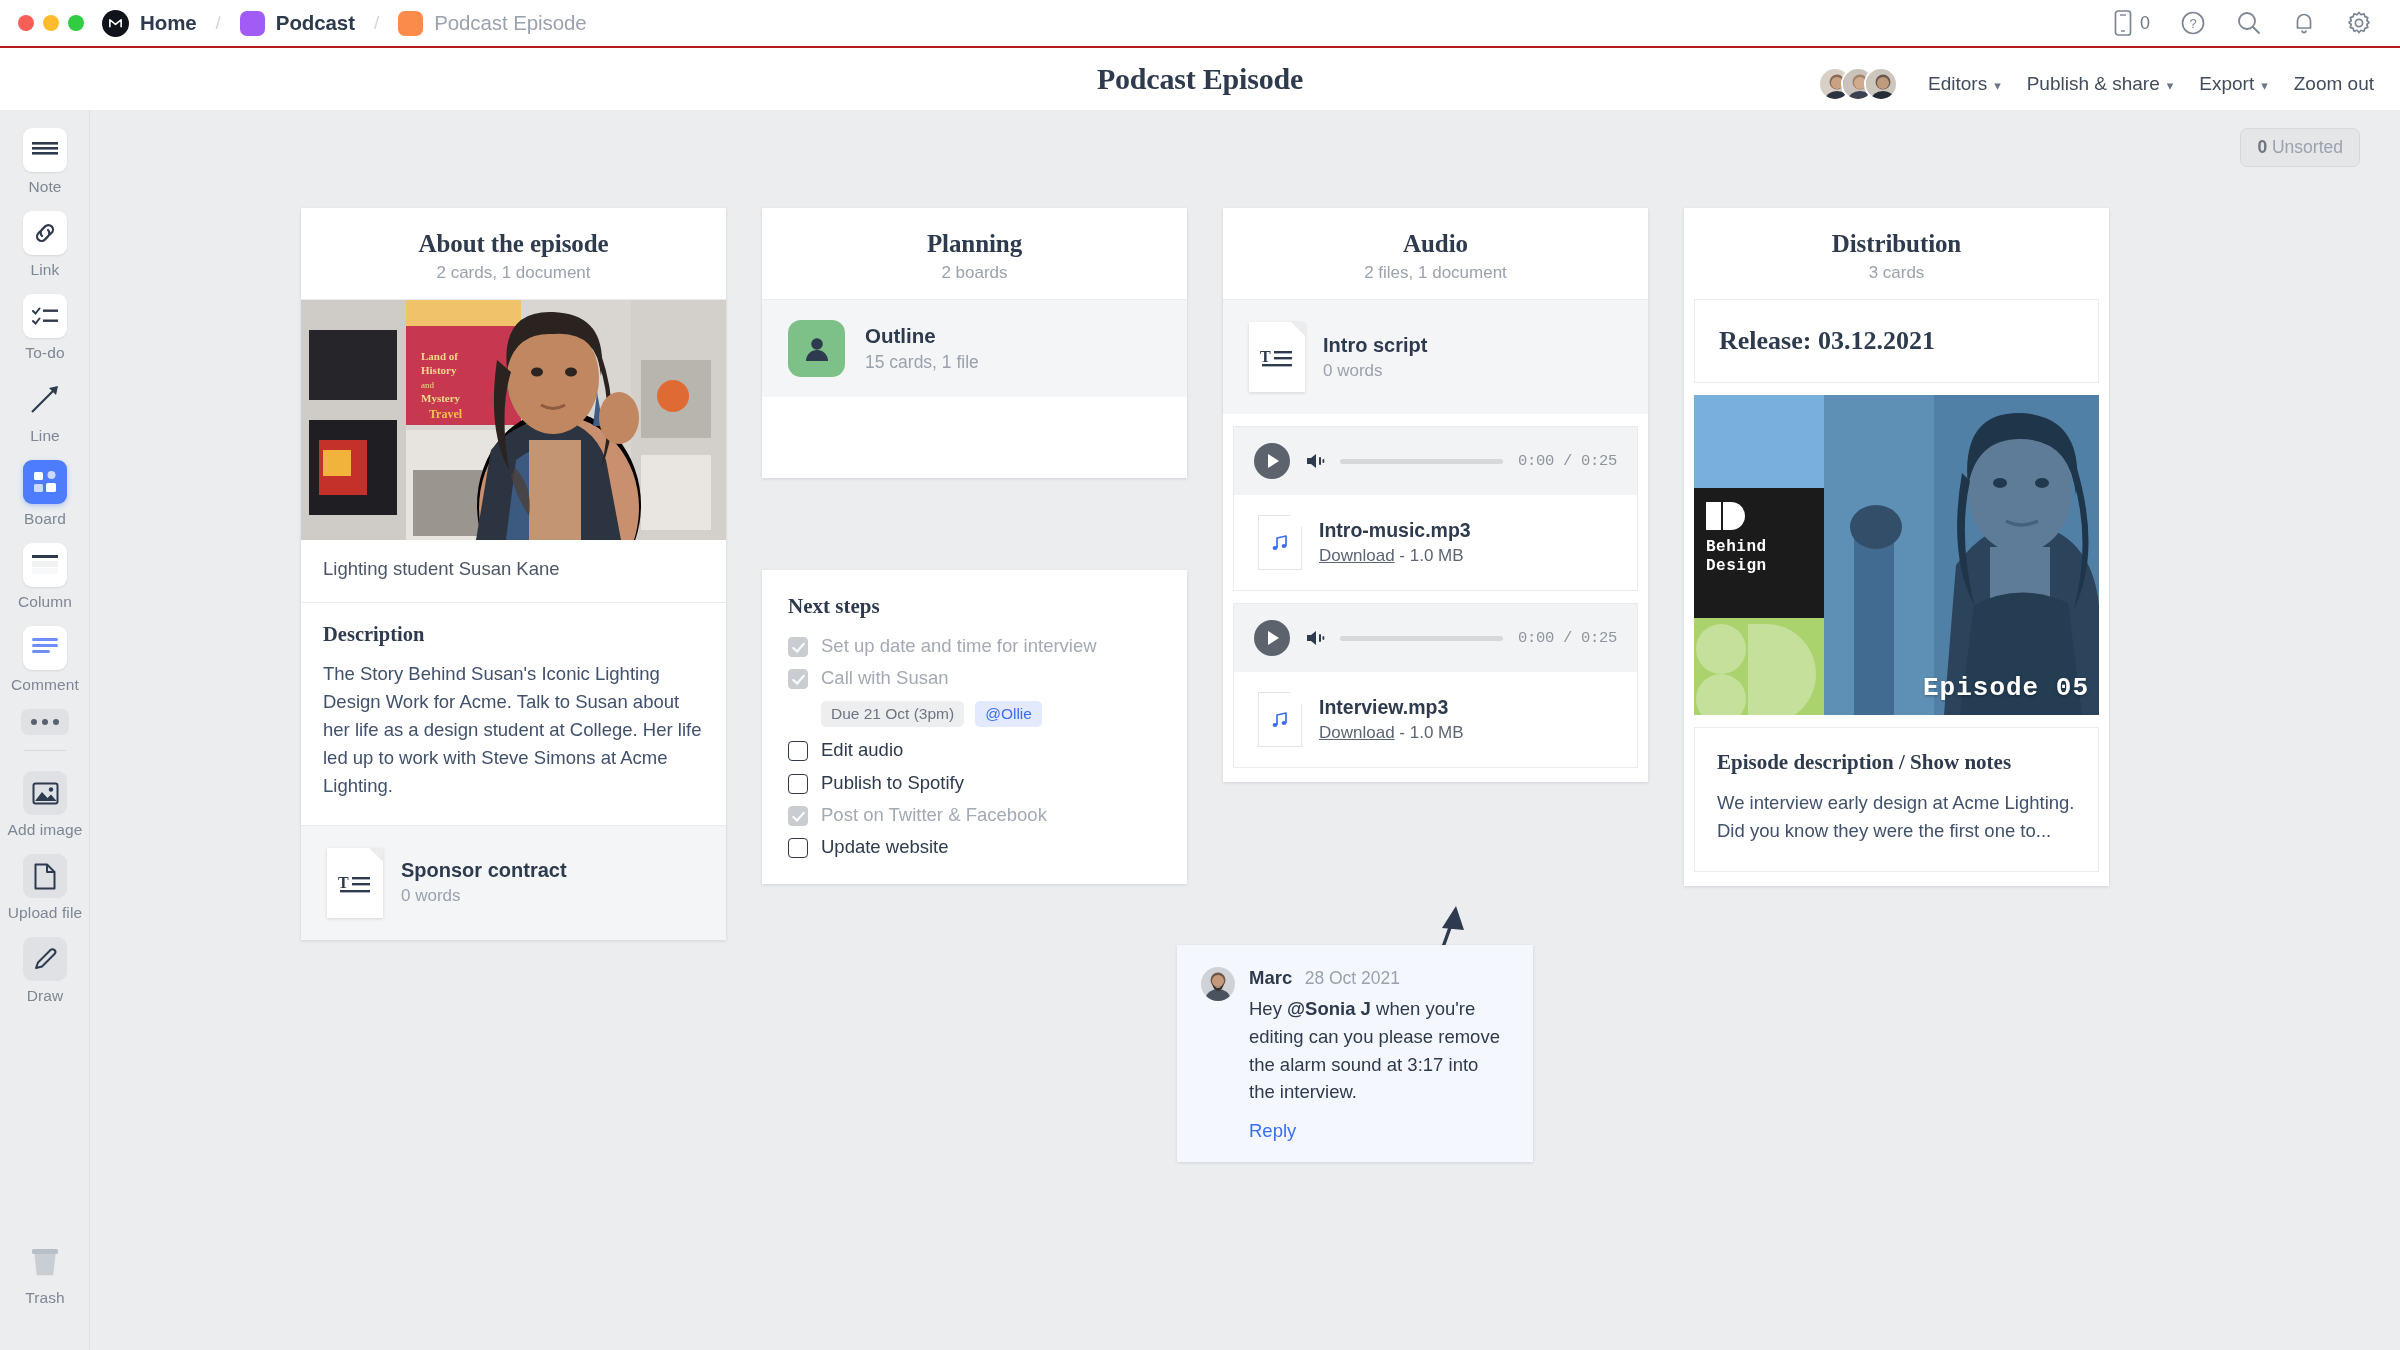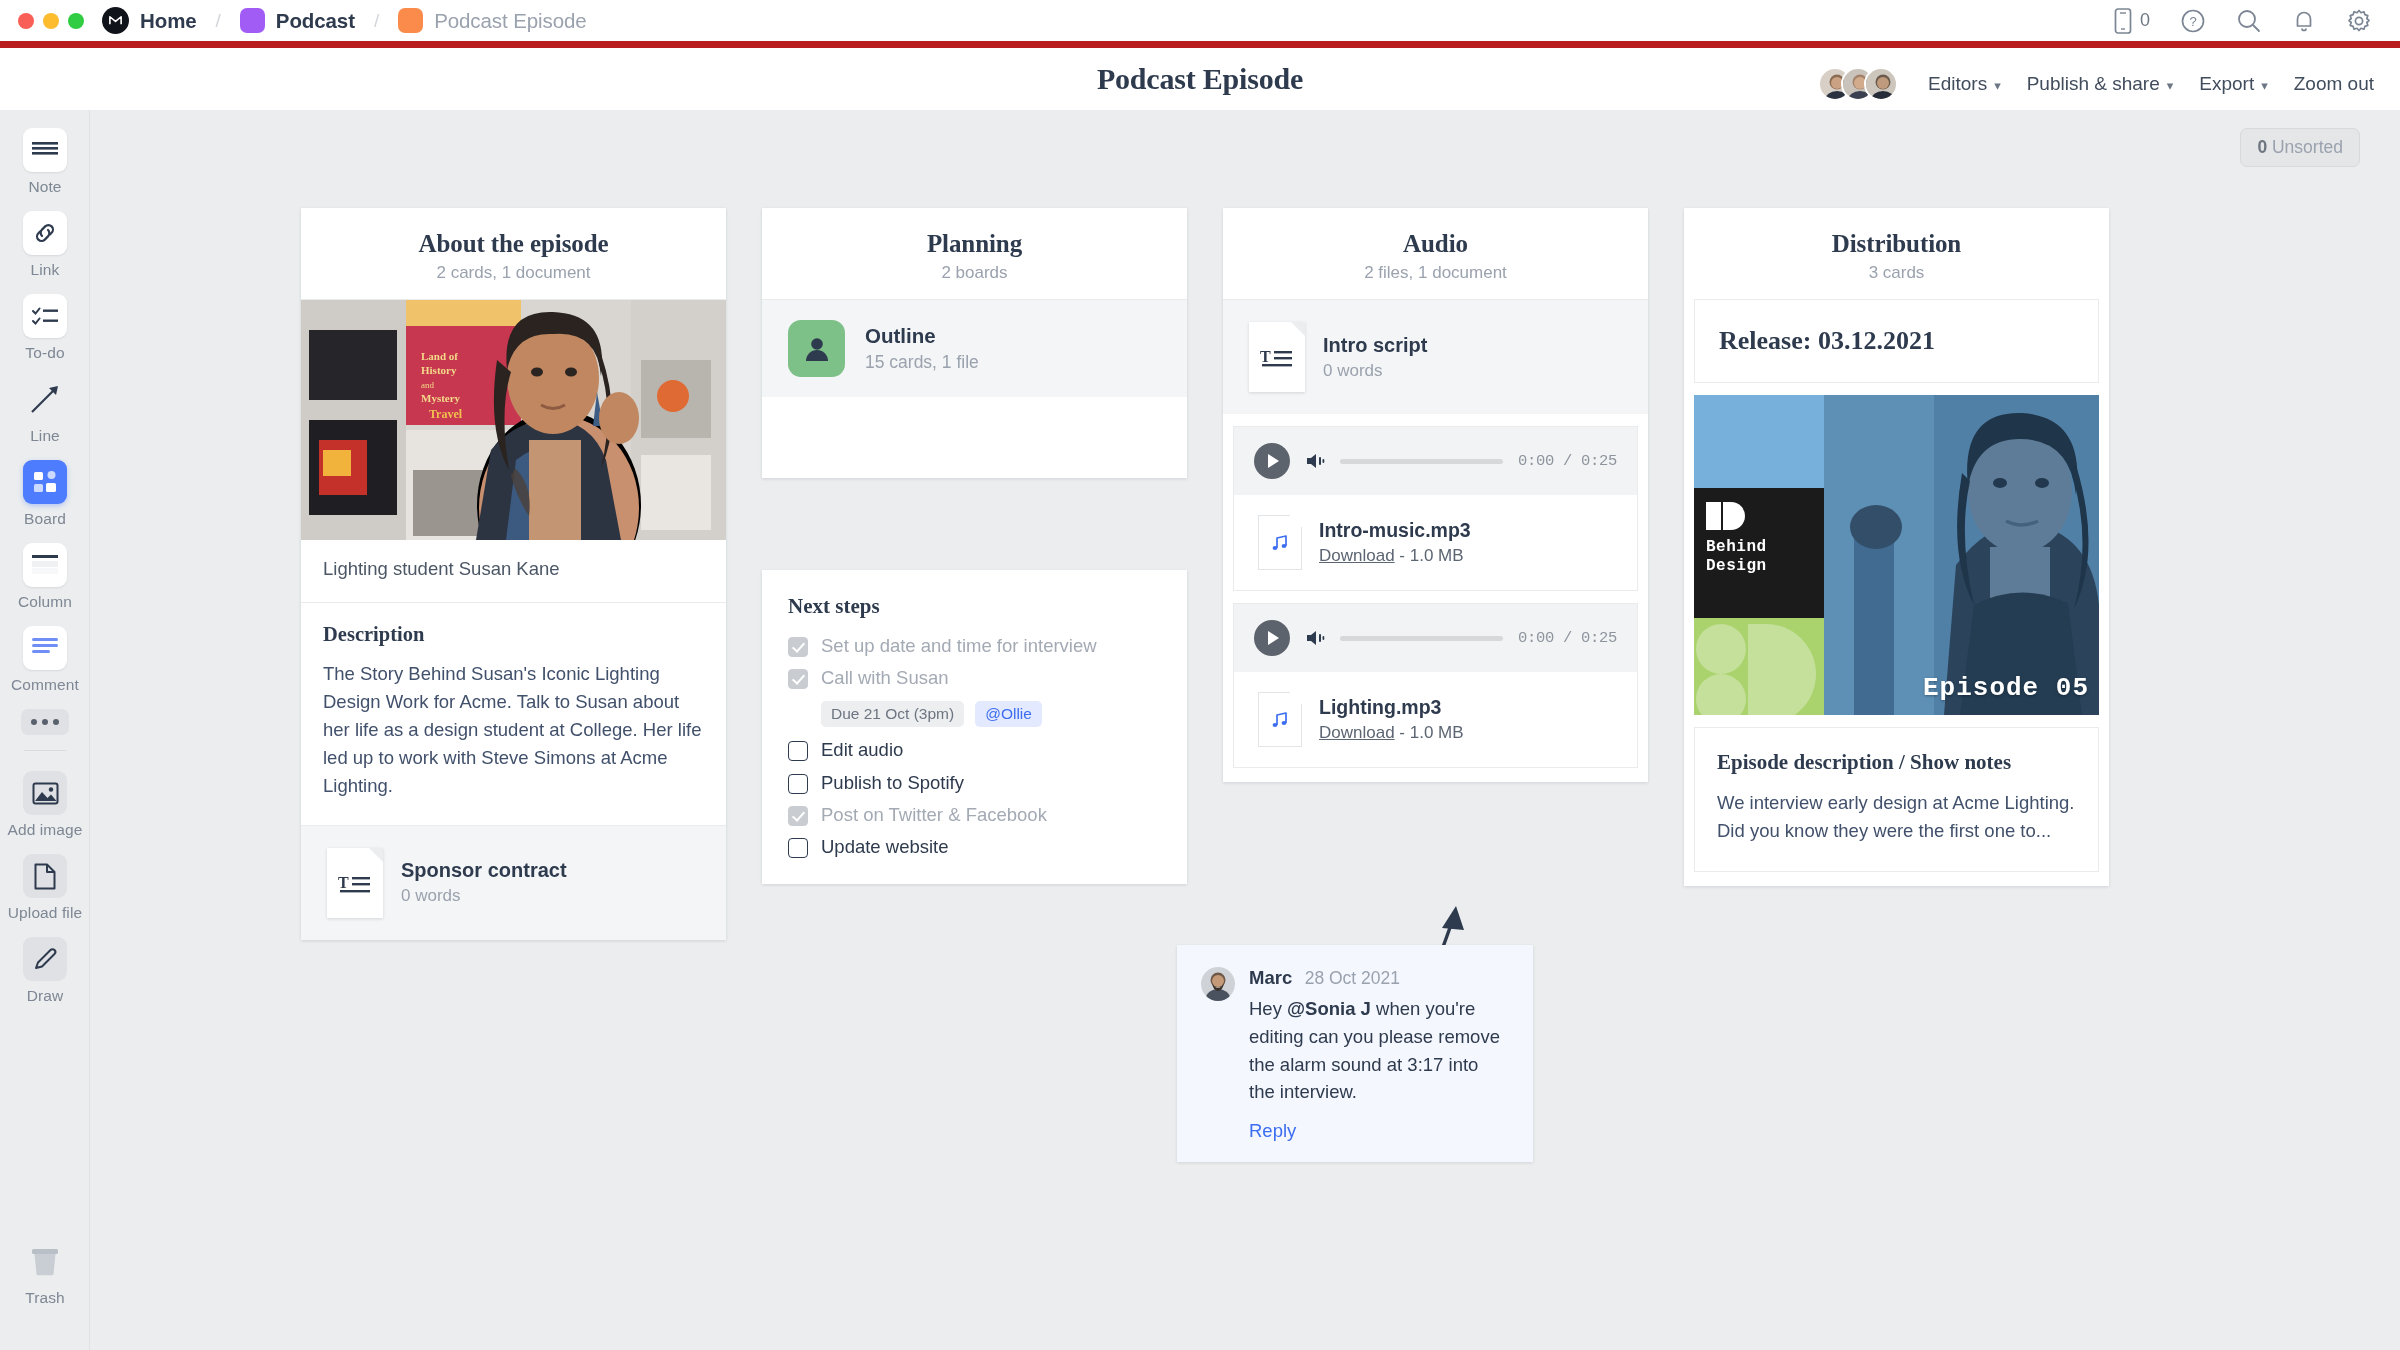--- a/index.html
+++ b/index.html
@@ -10,21 +10,21 @@
     color:#2e3a4d;
     -webkit-font-smoothing:antialiased;
   }
   .serif { font-family:"Liberation Serif", serif; }
   .mono { font-family:"Liberation Mono", monospace; }
 
   
   .topbar{
     position:absolute; top:0; left:0; width:2400px; height:48px;
     background:#ffffff; display:flex; align-items:center;
-    border-bottom:7px solid #b91c1c; z-index:40;
+    border-bottom:2px solid #b91c1c; z-index:40;
   }
   .traffic{ display:flex; gap:9px; padding-left:18px; padding-right:18px; }
   .dot{ width:16px;height:16px;border-radius:50%; }
   .dot.r{background:#f95f57;} .dot.y{background:#fcbc2e;} .dot.g{background:#30cc41;}
 
   .crumb{ display:flex; align-items:center; gap:11px; }
   .crumb-logo{
     width:27px;height:27px;border-radius:50%;background:#10131a;
     display:flex;align-items:center;justify-content:center;
   }
@@ -660,21 +660,21 @@
       </div>
       <div class="audiofile">
         <span class="mp3ico">
           <svg width="20" height="20" viewBox="0 0 20 20">
               <path d="M7 15 V5 L16 3 V13" stroke="#3d6ef0" stroke-width="1.7" fill="none" stroke-linejoin="round"></path>
               <ellipse cx="5" cy="15" rx="2.4" ry="2" fill="#3d6ef0"></ellipse>
               <ellipse cx="14" cy="13" rx="2.4" ry="2" fill="#3d6ef0"></ellipse>
             </svg>
         </span>
         <span>
-          <div class="aname">Lighting.mp3</div>
+          <div class="aname">Interview.mp3</div>
           <div class="ameta">
             <u>Download</u>
             <span>- 1.0 MB</span>
           </div>
         </span>
       </div>
     </div>
   </div>
 
   <div class="col" style="left:1594px; top:98px; padding-bottom:14px;">

